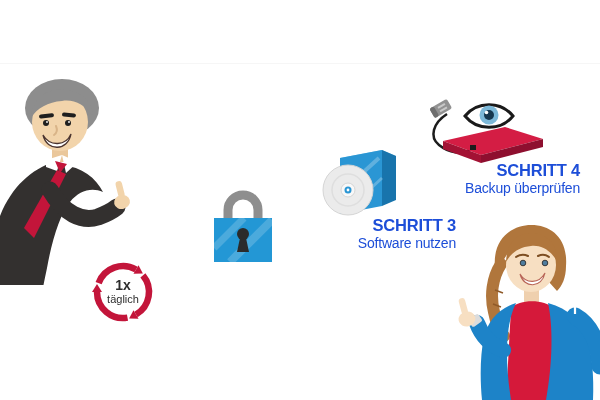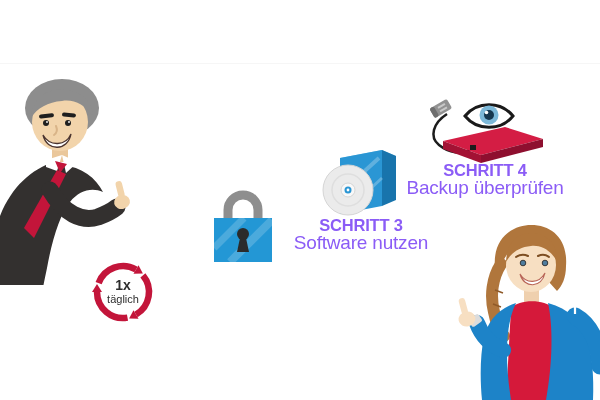--- a/index.html
+++ b/index.html
@@ -2,23 +2,23 @@
 <html><head>
 <meta charset="utf-8">
 <style>
   html,body{margin:0;padding:0;background:#e9e9e9;}
   .canvas{
     position:relative;width:600px;height:400px;background:#ffffff;
     overflow:hidden;font-family:"Liberation Sans", sans-serif;
   }
   .faint-line{position:absolute;left:0;top:63px;width:600px;height:1px;background:#f6f6f6;}
   .fig{position:absolute;}
-  .step-text{position:absolute;width:190px;text-align:center;color:#8b5cf6;}
+  .step-text{position:absolute;width:190px;text-align:right;color:#1d4ed8;}
   .step-title{font-size:16.5px;font-weight:700;letter-spacing:-0.2px;line-height:18px;}
-  .step-sub{font-size:19px;font-weight:400;letter-spacing:-0.2px;line-height:16px;margin-top:1px;}
+  .step-sub{font-size:14px;font-weight:400;letter-spacing:-0.2px;line-height:16px;margin-top:1px;}
   svg{display:block;}
   .badge-big{font-family:"Liberation Sans",sans-serif;font-size:14px;font-weight:700;fill:#2d2d2d;}
   .badge-small{font-family:"Liberation Sans",sans-serif;font-size:11px;fill:#2d2d2d;}
 </style>
 </head>
 <body>
 
 <div class="canvas">
   <div class="faint-line"></div>
 

